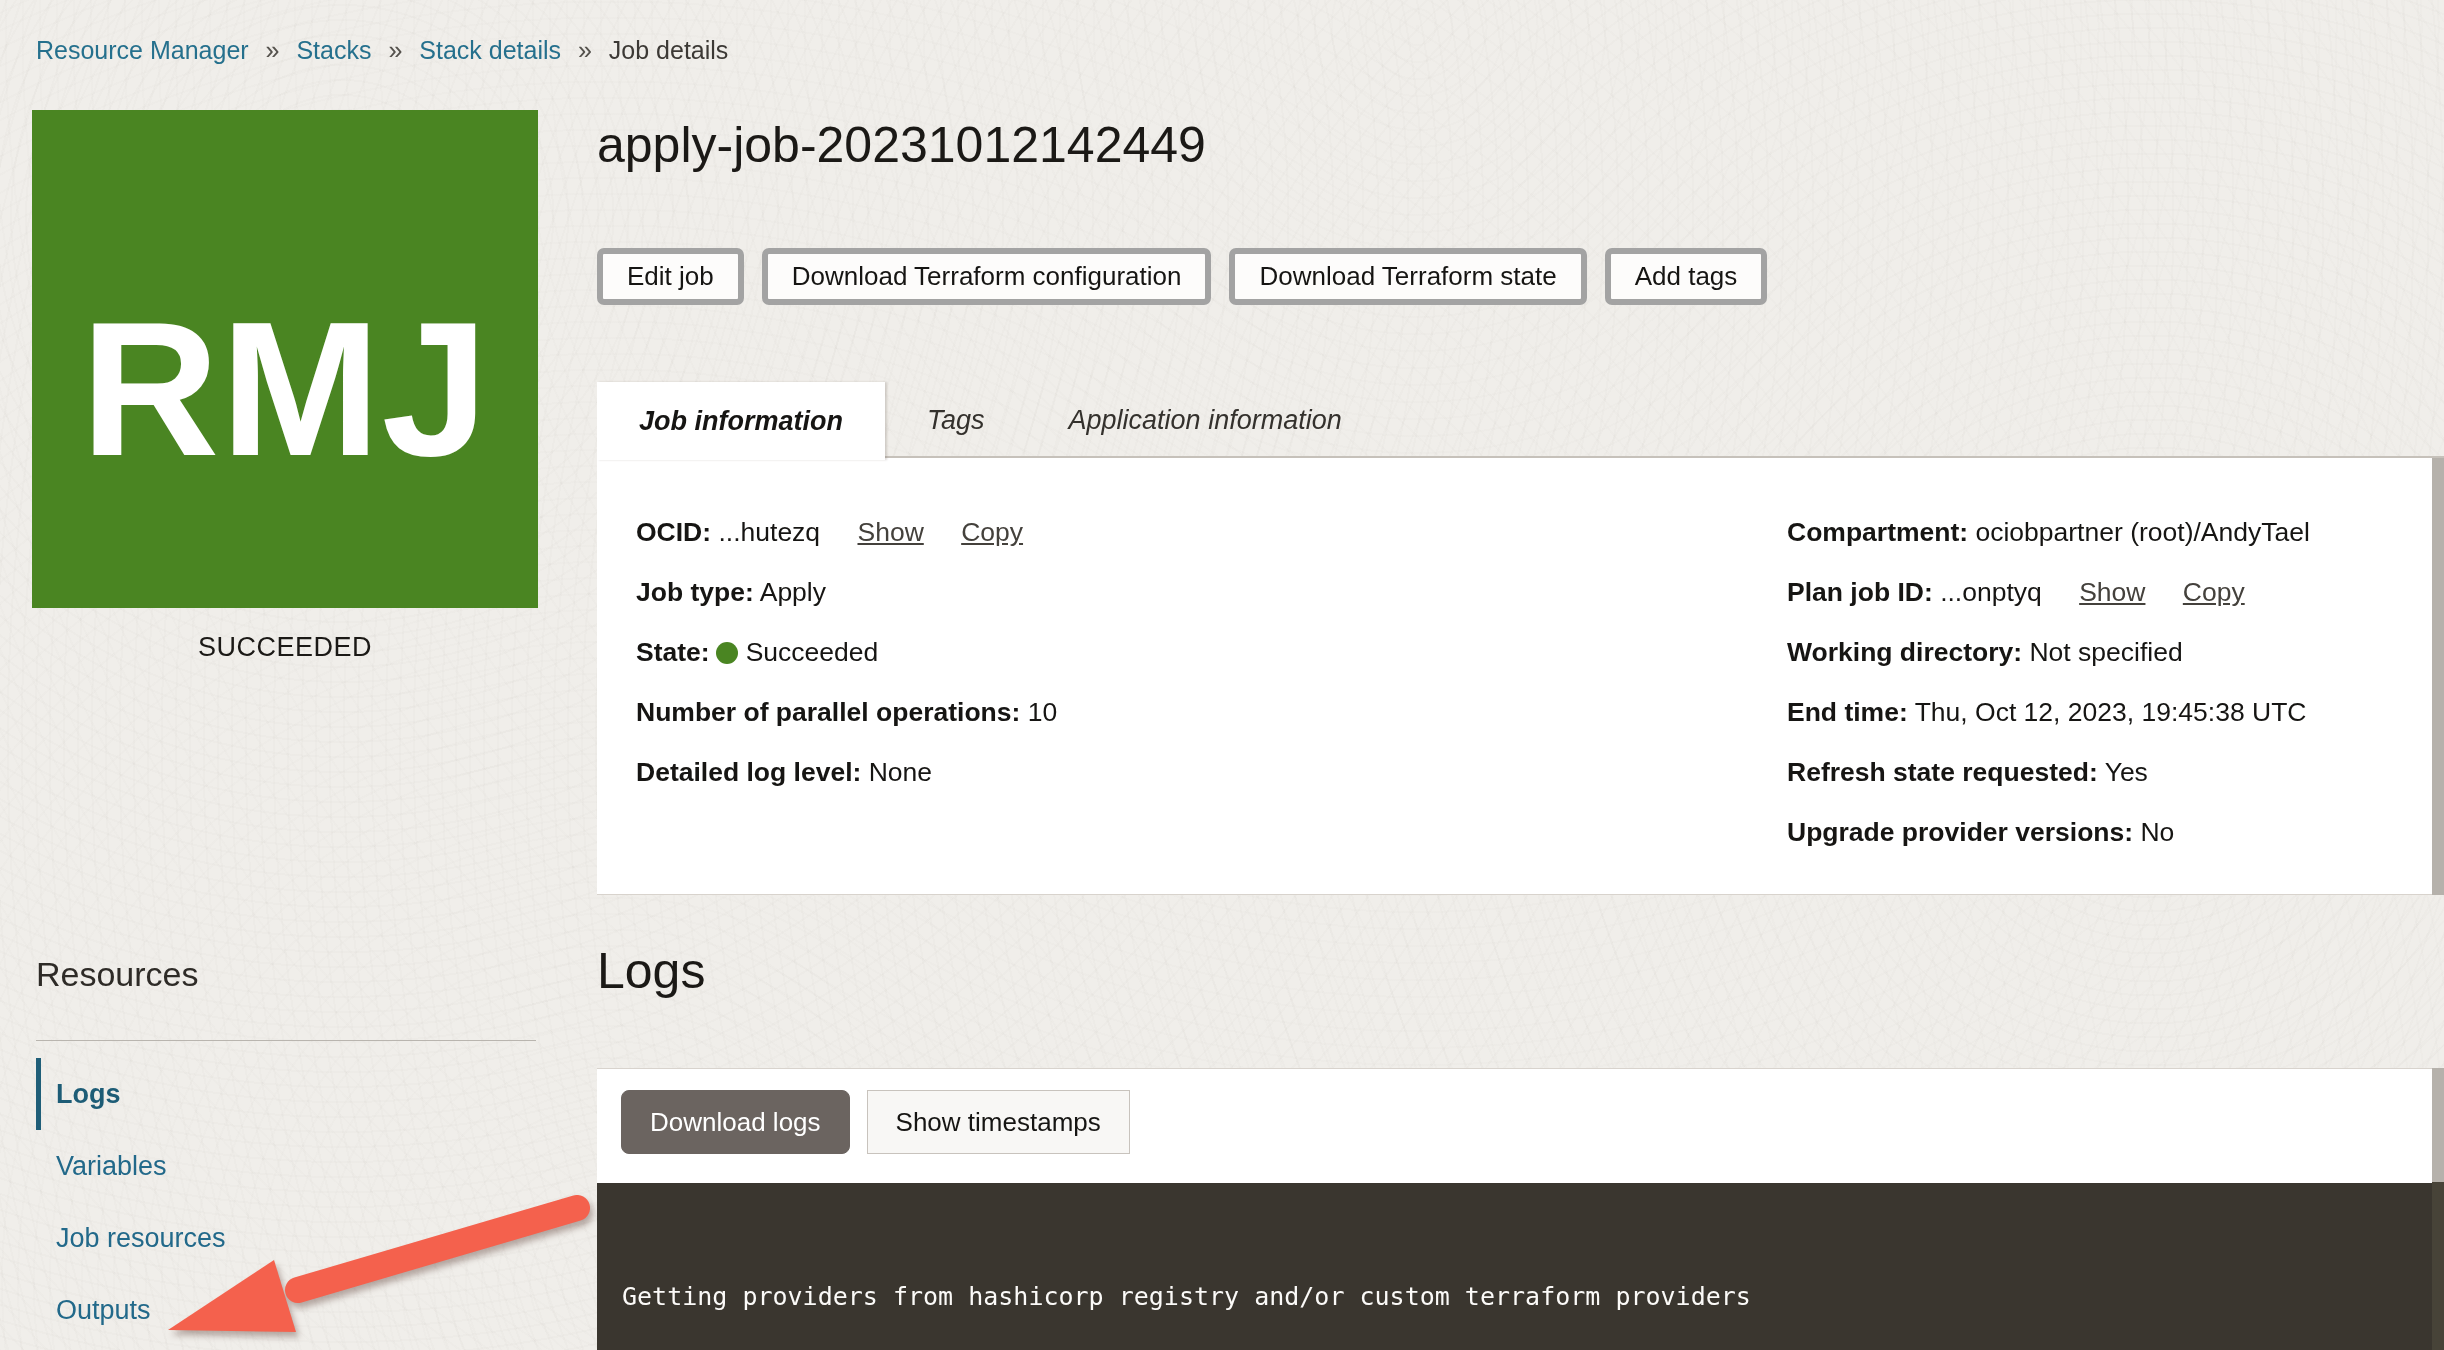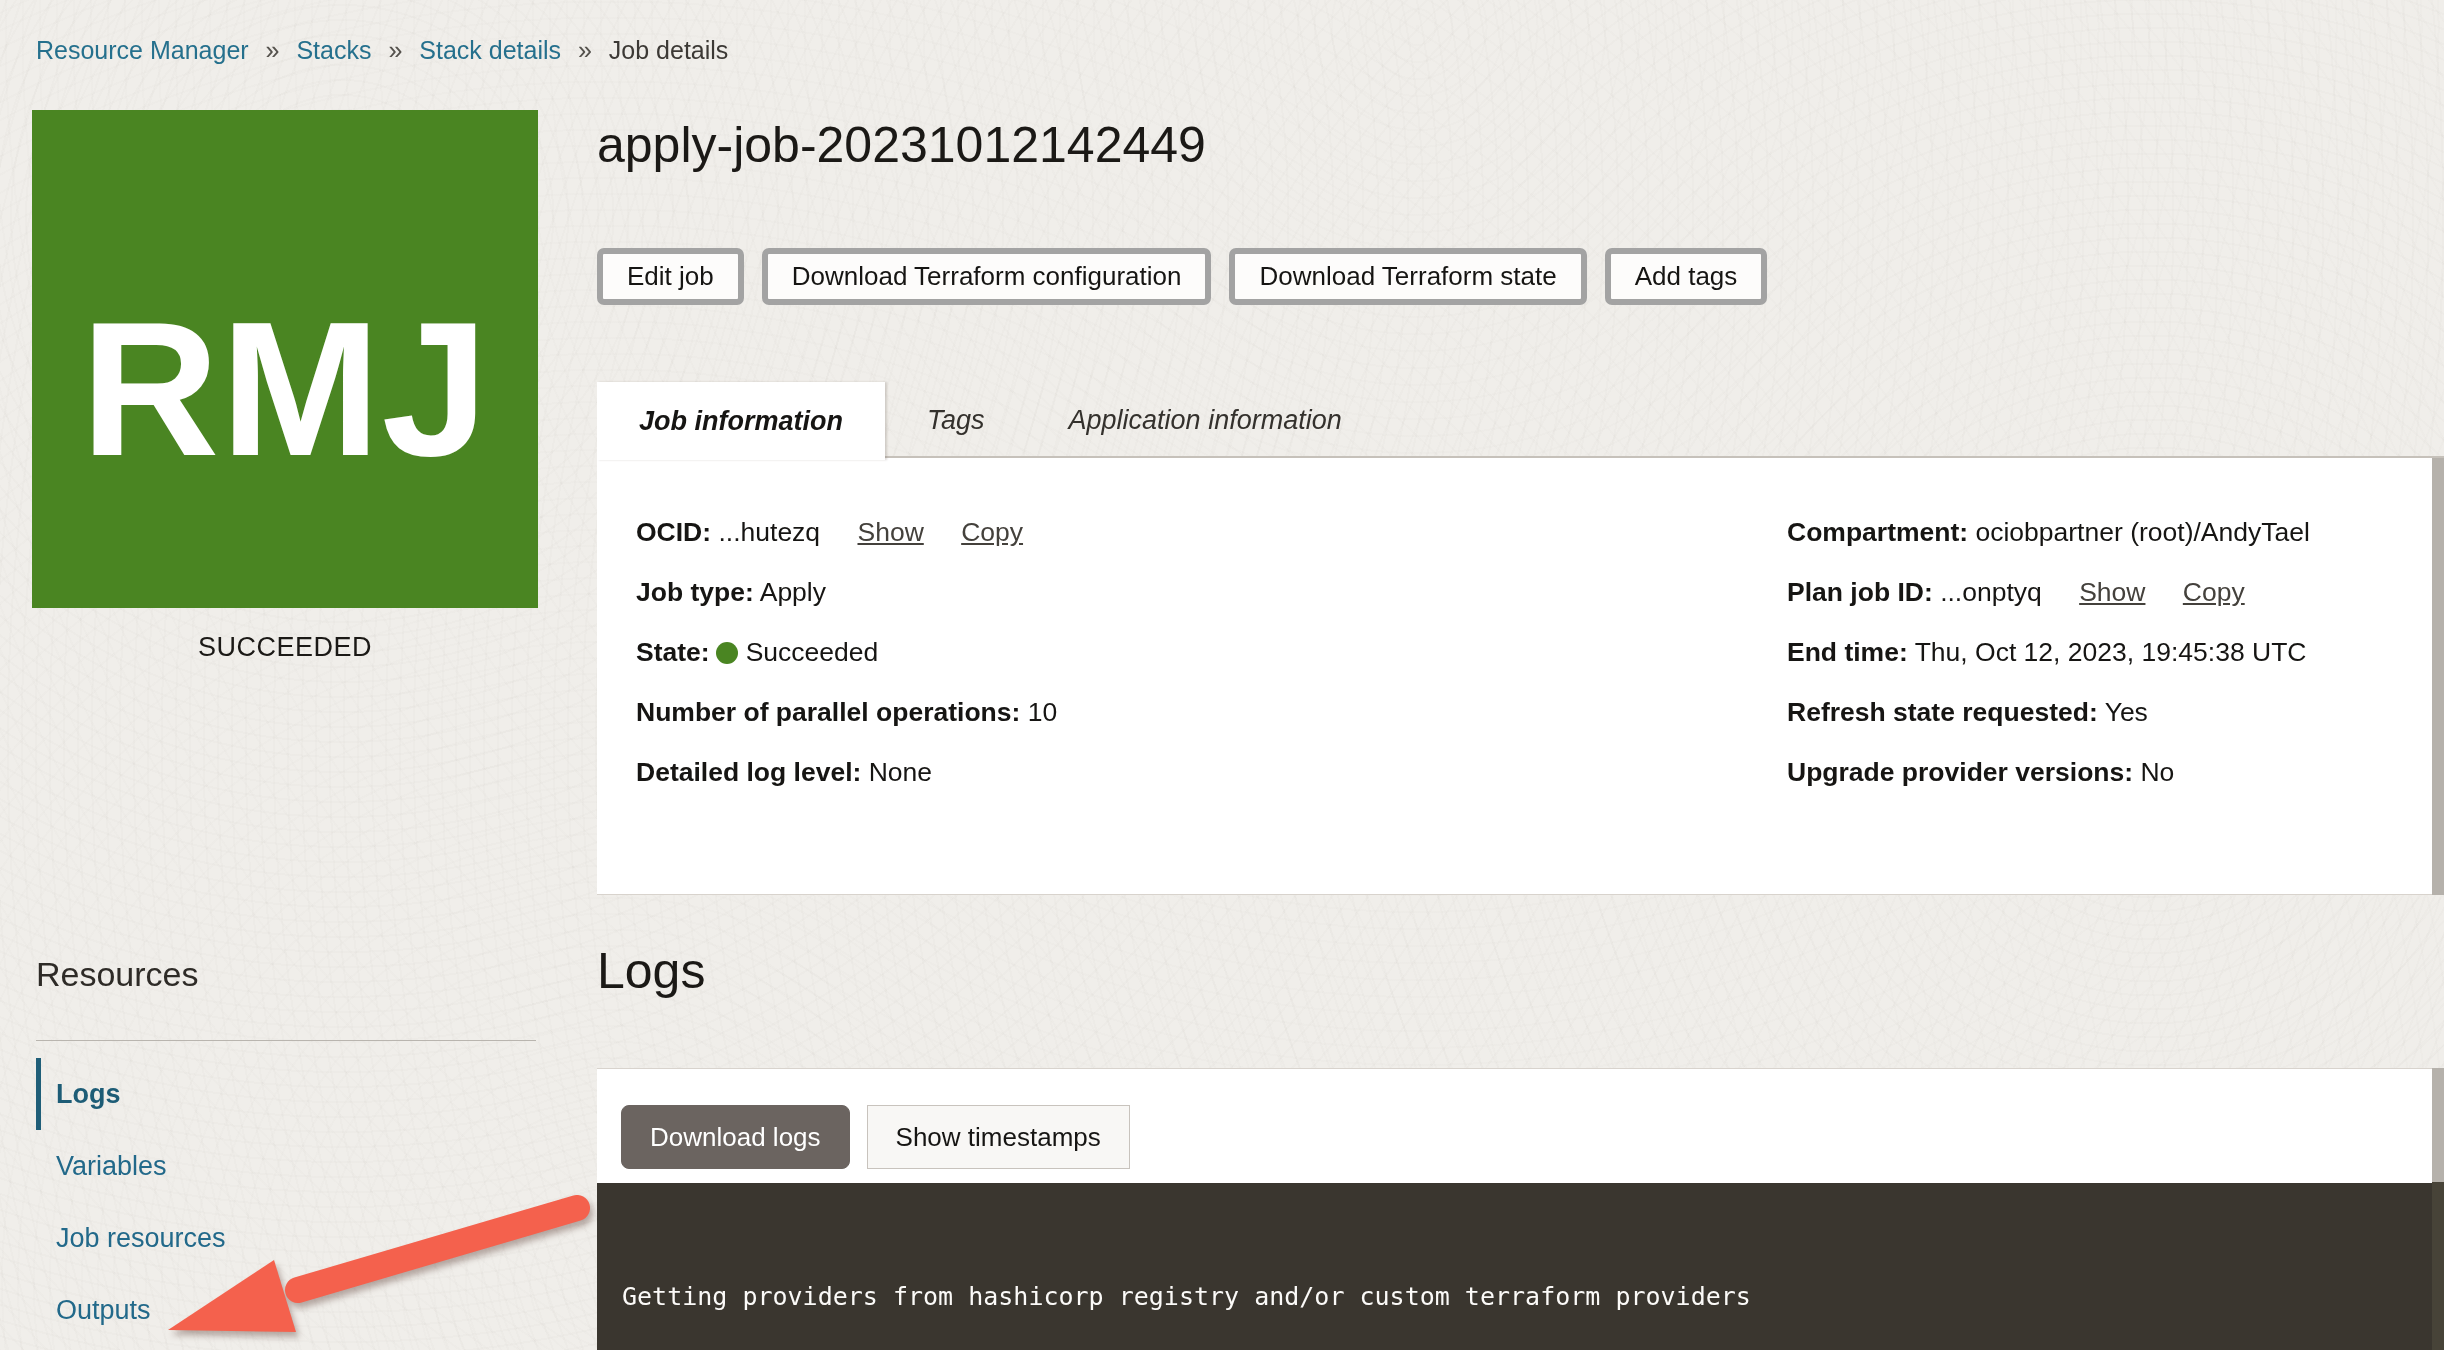--- a/index.html
+++ b/index.html
@@ -54,21 +54,21 @@
   .field { height:60px; line-height:60px; font-size:26.5px; white-space:nowrap; }
   .field b { font-weight:bold; }
   .inline-link { color:#44413c; text-decoration:underline; margin-left:30px; cursor:pointer; }
   .dot { display:inline-block; width:22px; height:22px; border-radius:50%; background:#4a8522;
     margin:0 8px 0 6px; vertical-align:-3px; }
 
   
   .logs-heading { position:absolute; left:597px; top:942px; font-size:50px; font-weight:400; color:#1b1916; }
   .logs-panel { position:absolute; left:597px; top:1068px; right:0; height:300px; background:#ffffff;
     border-top:1px solid #d8d3cd; }
-  .logs-toolbar { display:flex; gap:17px; padding:36px 0 0 24px; }
+  .logs-toolbar { display:flex; gap:17px; padding:21px 0 0 24px; }
   .btn-dark { height:64px; padding:0 28px; display:flex; align-items:center;
     background:#6b6460; color:#ffffff; border:1px solid #6b6460; border-radius:8px;
     font-size:26px; cursor:pointer; }
   .btn-light { height:64px; padding:0 28px; display:flex; align-items:center;
     background:#f8f7f5; color:#161513; border:1px solid #c8c3bd; border-radius:0;
     font-size:26px; cursor:pointer; }
   .terminal { position:absolute; left:0; right:0; top:114px; bottom:-20px; background:#3a362f;
     padding:21px 0 0 25px; font-family:"DejaVu Sans Mono", monospace; font-size:25px;
     line-height:37px; color:#fbfaf8; white-space:pre; }
 
@@ -152,20 +152,24 @@
       <b>Compartment:</b>
       <span>ociobpartner (root)/AndyTael</span>
     </div>
     <div class="field">
       <b>Plan job ID:</b>
       <span>...onptyq</span>
       <a class="inline-link">Show</a>
       <a class="inline-link">Copy</a>
     </div>
     <div class="field">
+      <b>Working directory:</b>
+      <span>Not specified</span>
+    </div>
+    <div class="field">
       <b>End time:</b>
       <span>Thu, Oct 12, 2023, 19:45:38 UTC</span>
     </div>
     <div class="field">
       <b>Refresh state requested:</b>
       <span>Yes</span>
     </div>
     <div class="field">
       <b>Upgrade provider versions:</b>
       <span>No</span>

